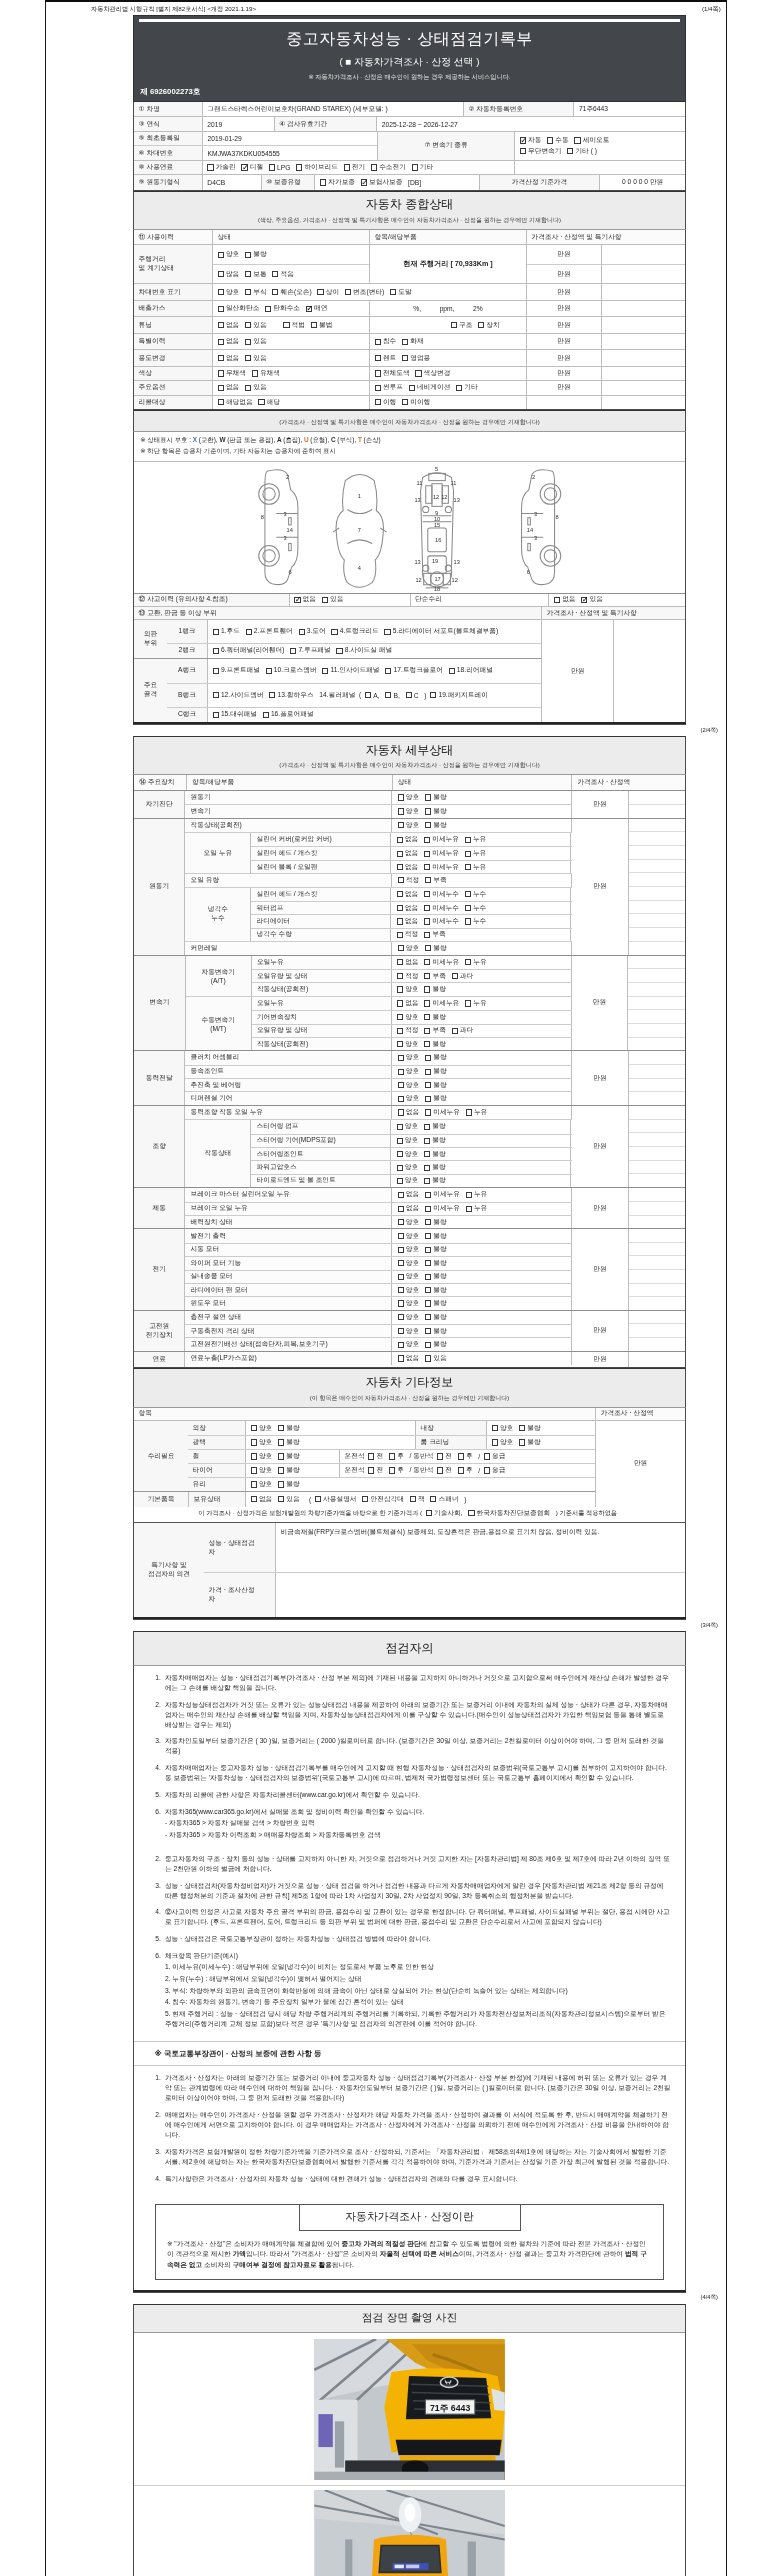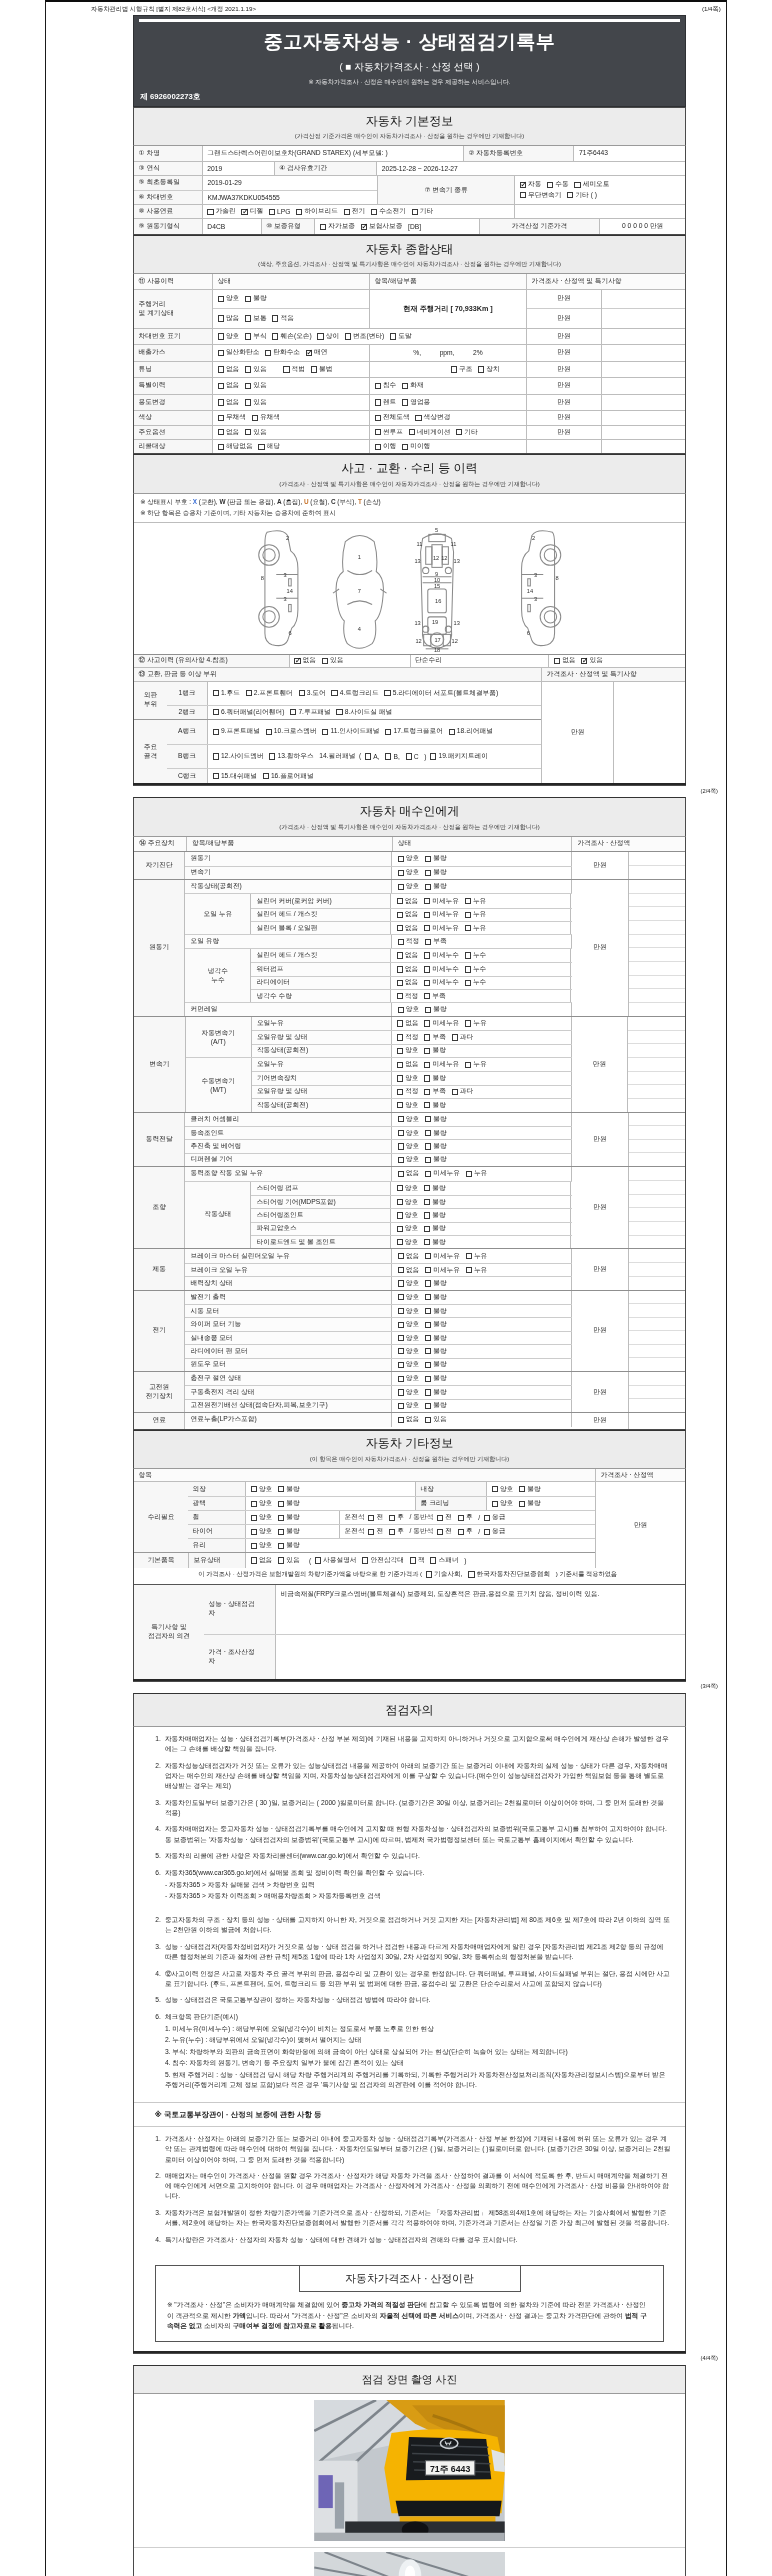--- a/index.html
+++ b/index.html
@@ -5,21 +5,21 @@
 *{box-sizing:border-box;margin:0;padding:0}
 html,body{width:773px;height:2576px;overflow:hidden;background:#fff}
 body{font-family:"Liberation Sans","DejaVu Sans",sans-serif;color:#1d1d1d;font-size:6.7px;position:relative}
 .canvas{position:absolute;left:45px;top:0;width:682px;height:2576px;border-left:1px solid #1a1a1a;border-right:1px solid #1a1a1a;border-top:2.1px solid #0d0d0d;background:#fff}
 .meta{display:flex;justify-content:space-between;padding:2.6px 5.2px 1px 45px;font-size:6.2px;color:#222}
 .doc{width:553px;margin-left:87px}
 .marker{width:585px;margin-left:87px;text-align:right;font-size:5.7px;padding:1.5px 0;color:#222}
 
 .darkhead{background:#43464b;color:#fff;padding-bottom:0;border:0.5px solid #2e3033}
 .whitestrip{height:3.1px;background:#fff;margin:3.6px 4.6px 7.2px}
-.dh-title{text-align:center;font-size:19px;letter-spacing:0.5px;font-weight:700}
+.dh-title{text-align:center;font-size:16px;letter-spacing:0.5px;font-weight:400}
 .dh-sub{text-align:center;font-size:9.8px;margin-top:5.2px}
 .dh-note{text-align:center;font-size:6.2px;color:#e8e8e8;margin-top:4.1px}
 .dh-docno{font-size:7.7px;font-weight:bold;padding:5.2px 6.2px 4.1px;text-align:left}
 
 .sech{background:#ececec;border:1px solid #4a4a4a;border-bottom:0.5px solid #9a9a9a;text-align:center;padding:4.6px 0 4.1px}
 .sech .t{font-size:12px;font-weight:500;color:#111}
 .sech .s{font-size:6px;color:#333;margin-top:2.6px}
 .tblbox{border:1px solid #4a4a4a;border-top:0;background:#fff}
 .endpage{border-bottom:2.6px solid #262626}
 
@@ -101,24 +101,20 @@
   <div class="doc">
 
     <div class="darkhead">
       <div class="whitestrip"></div>
       <div class="dh-title">중고자동차성능 · 상태점검기록부</div>
       <div class="dh-sub">( ■ 자동차가격조사 · 산정 선택 )</div>
       <div class="dh-note">※ 자동차가격조사 · 산정은 매수인이 원하는 경우 제공하는 서비스입니다.</div>
       <div class="dh-docno">제 6926002273호</div>
     </div>
 
-    <div class="sech">
-      <div class="t">자동차 기본정보</div>
-      <div class="s">(가격산정 기준가격은 매수인이 자동차가격조사 · 산정을 원하는 경우에만 기재합니다)</div>
-    </div>
     <div class="tblbox">
       <div class="fr r28">
         <div class="fc lb" style="width:68px">① 차명</div>
         <div class="fc" style="width:262px">그랜드스타렉스어린이보호차(GRAND STAREX) (세부모델: )</div>
         <div class="fc lb" style="width:111px">② 자동차등록번호</div>
         <div class="fc" style="width:112px">71주6443</div>
       </div>
       <div class="fr r28">
         <div class="fc lb" style="width:68px">③ 연식</div>
         <div class="fc" style="width:72px">2019</div>
@@ -518,21 +514,20 @@
                 <span>미이행</span>
               </span>
             </span>
           </div>
         <div class="fc cwp"></div>
         <div class="fc cwb"></div>
       </div>
     </div>
 
     <div class="sech" style="border-top:1.5px solid #333">
-      <div class="t">사고 · 교환 · 수리 등 이력</div>
       <div class="s">(가격조사 · 산정액 및 특기사항은 매수인이 자동차가격조사 · 산정을 원하는 경우에만 기재합니다)</div>
     </div>
     <div class="tblbox">
       <div style="padding:4.1px 6.2px 1px;font-size:6.4px"><span>※ 상태표시 부호 : </span><span class="c-blue">X</span><span> (교환), </span><span class="c-dark">W</span><span> (판금 또는 용접), </span><span class="c-dark">A</span><span> (흠집), </span><span class="c-orange">U</span><span> (요철), </span><span class="c-dark">C</span><span> (부식), </span><span class="c-orange">T</span><span> (손상)</span></div>
       <div style="padding:1px 6.2px 4.1px;font-size:6.4px">※ 하단 항목은 승용차 기준이며, 기타 자동차는 승용차에 준하여 표시</div>
 
       <div style="border-top:0.5px solid #bdbdbd">
         <svg width="552" height="130" viewBox="0 0 1071 252" style="font-size:13px">
           <g stroke="#8a8a8a" fill="none" stroke-width="2">
 
@@ -781,21 +776,21 @@
           </div>
         </div>
         <div class="fc ctr" style="width:72px">만원</div>
         <div class="fc" style="width:72px"></div>
       </div>
       <div class="endpage" style="margin:0 -1px;border-bottom-width:2.1px"></div>
     </div>
     <div class="marker" style="margin-left:0;width:585px">(2/4쪽)</div>
 
     <div class="sech" style="border-top:1.5px solid #333">
-      <div class="t">자동차 매수인에게</div>
+      <div class="t">자동차 세부상태</div>
       <div class="s">(가격조사 · 산정액 및 특기사항은 매수인이 자동차가격조사 · 산정을 원하는 경우에만 기재합니다)</div>
     </div>
     <div class="tblbox" id="detail-table">
       <div class="dhrow" style="border-top:0">
         <div class="dh" style="width:52px">⑭ 주요장치</div>
         <div class="dh" style="width:206px">항목/해당부품</div>
         <div class="dh" style="width:180px">상태</div>
         <div class="dh" style="width:114px">가격조사 · 산정액</div>
       </div>
       <div id="detail-body">

